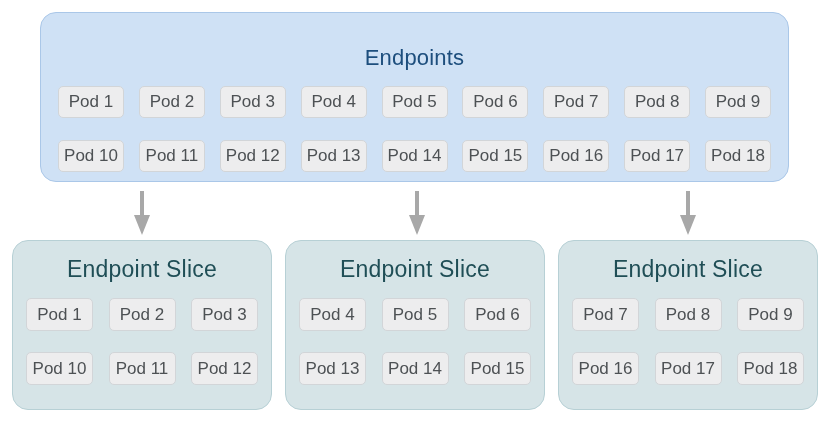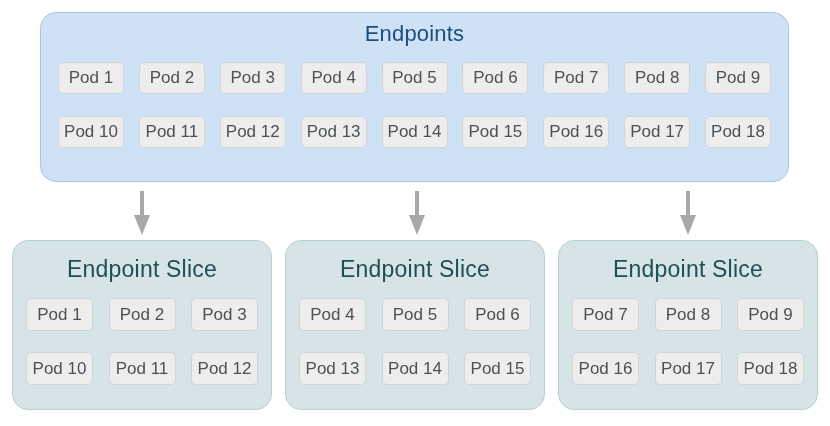--- a/index.html
+++ b/index.html
@@ -17,21 +17,21 @@
 
   
   .endpoints-box {
     position: absolute;
     left: 40px; top: 12px;
     width: 749px; height: 170px;
     box-sizing: border-box;
     background: var(--endpoints-fill);
     border: 1.5px solid var(--endpoints-border);
     border-radius: 16px;
-    padding: 4px 17px 0 17px;
+    padding: 28px 17px 0 17px;
   }
   .endpoints-title {
     text-align: center;
     font-size: 22px;
     letter-spacing: 0.2px;
     color: var(--endpoints-title);
     height: 34px;
     line-height: 34px;
     margin-bottom: 11px;
   }

